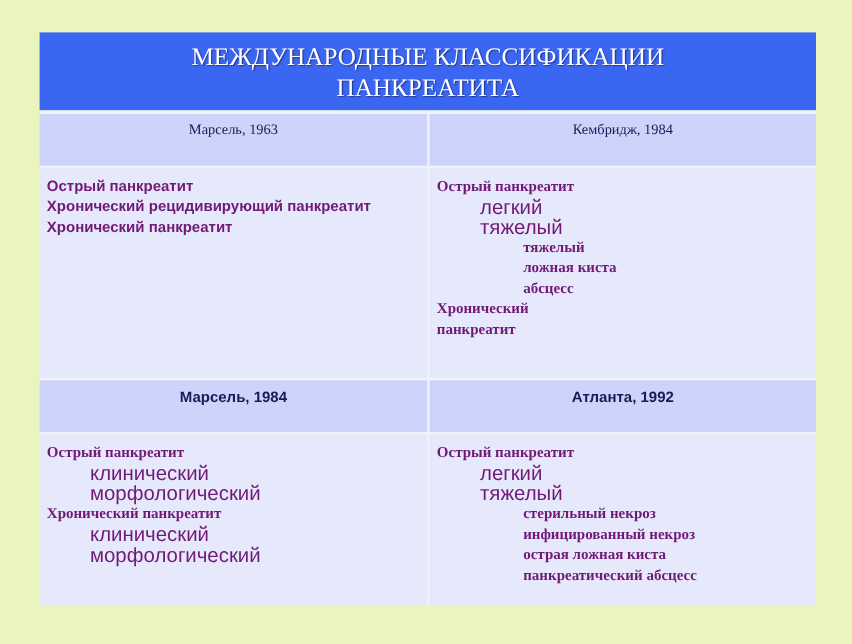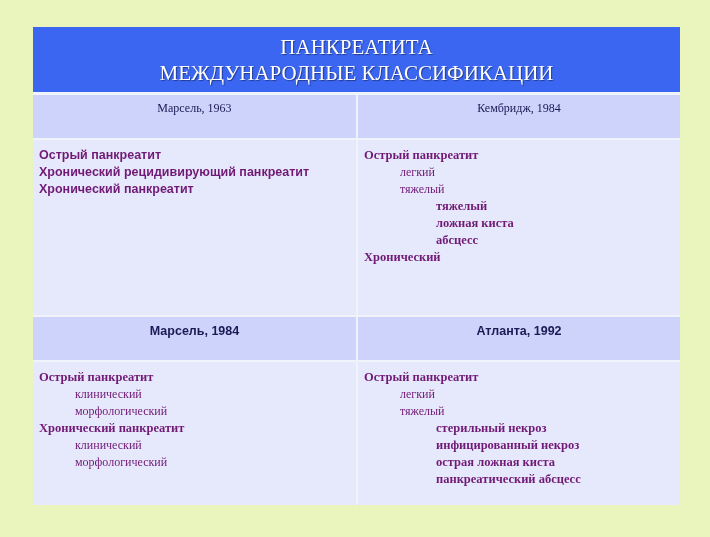--- a/index.html
+++ b/index.html
@@ -55,51 +55,52 @@
     background: #e6e8fc;
     color: #701a75;
     box-sizing: border-box;
     padding: 7px 6px 0 6px;
   }
   .body1 { height: 175px; }
   .body2 { height: 143px; }
   .line { white-space: nowrap; height: 17px; line-height: 17px; }
   .sans-bold { font-family: "Liberation Sans", sans-serif; font-weight: bold; font-size: 12.5px; }
   .serif-bold { font-family: "Liberation Serif", serif; font-weight: bold; font-size: 12.5px; }
-  .serif-reg { font-family: Liberation Serif, serif; font-size: 12px; }
+  .serif-reg { font-family: Liberation Sans, sans-serif; font-size: 17px; }
   .ind1 { padding-left: 36px; }
   .ind2 { padding-left: 72px; }
 </style>
 </head>
 <body>
 
 <div class="slide-table">
   <div class="title-band">
+    <div>МЕЖДУНАРОДНЫЕ КЛАССИФИКАЦИИ</div>
     <div>ПАНКРЕАТИТА</div>
-    <div>МЕЖДУНАРОДНЫЕ КЛАССИФИКАЦИИ</div>
   </div>
 
   <div class="grid">
 
     <div class="hcell serif">Марсель, 1963</div>
     <div class="hcell serif">Кембридж, 1984</div>
 
     <div class="bcell body1">
       <div class="line sans-bold">Острый панкреатит</div>
       <div class="line sans-bold">Хронический рецидивирующий панкреатит</div>
       <div class="line sans-bold">Хронический панкреатит</div>
     </div>
     <div class="bcell body1">
       <div class="line serif-bold">Острый панкреатит</div>
       <div class="line serif-reg ind1">легкий</div>
       <div class="line serif-reg ind1">тяжелый</div>
       <div class="line serif-bold ind2">тяжелый</div>
       <div class="line serif-bold ind2">ложная киста</div>
       <div class="line serif-bold ind2">абсцесс</div>
       <div class="line serif-bold">Хронический</div>
+      <div class="line serif-bold">панкреатит</div>
     </div>
 
     <div class="hcell sans">Марсель, 1984</div>
     <div class="hcell sans">Атланта, 1992</div>
 
     <div class="bcell body2">
       <div class="line serif-bold">Острый панкреатит</div>
       <div class="line serif-reg ind1">клинический</div>
       <div class="line serif-reg ind1">морфологический</div>
       <div class="line serif-bold">Хронический панкреатит</div>

